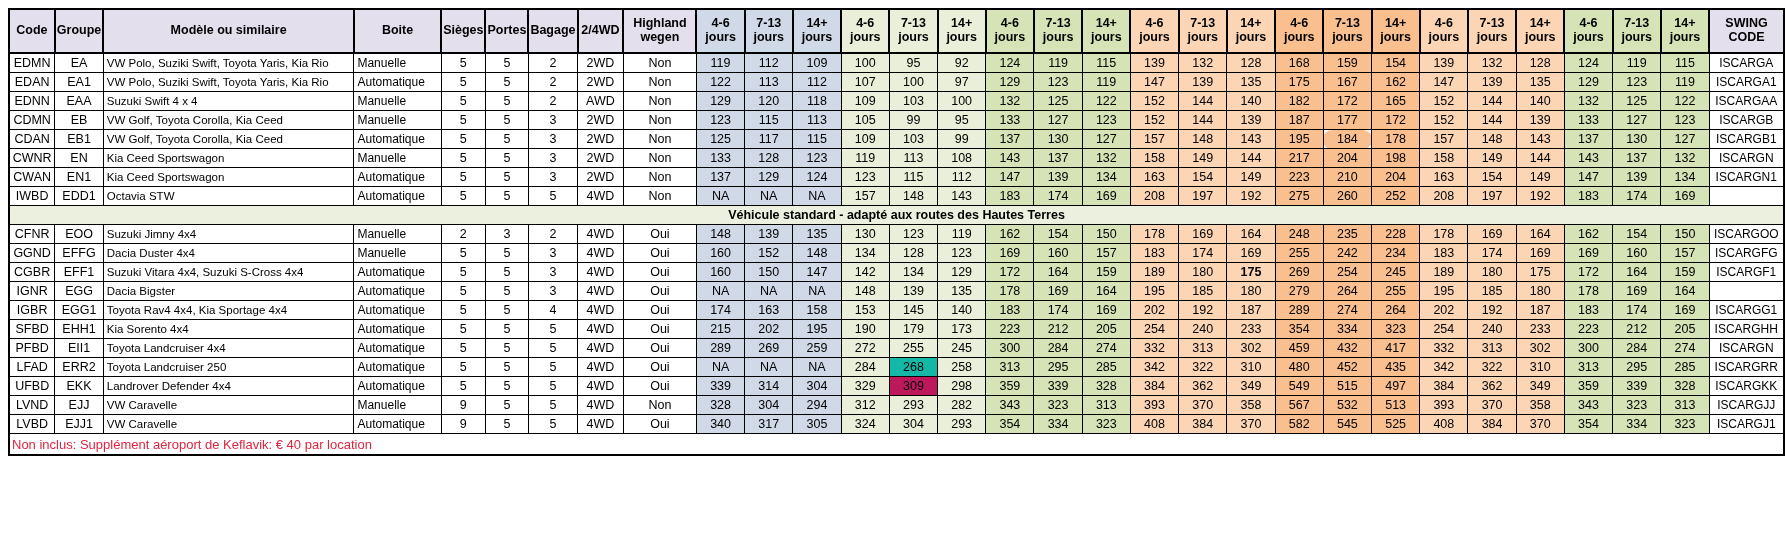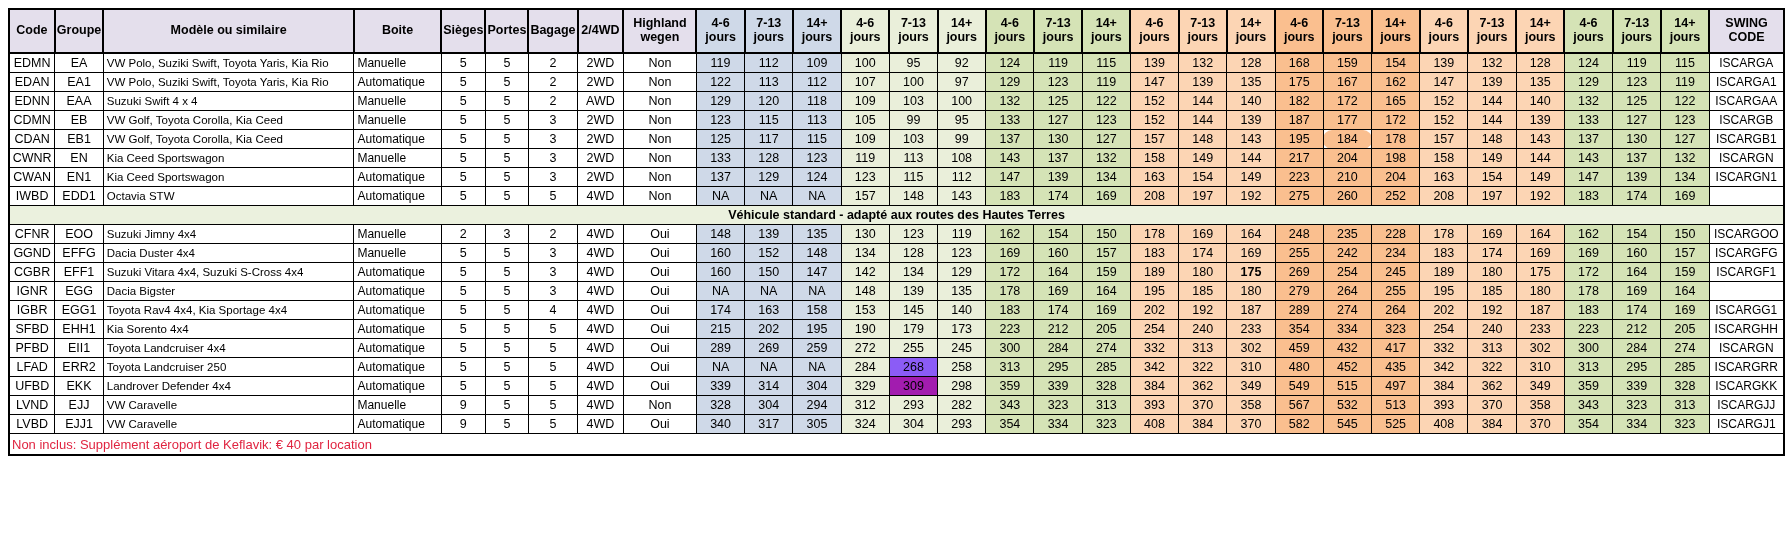--- a/index.html
+++ b/index.html
@@ -599,21 +599,21 @@
           <td class="left">Automatique</td>
           <td>5</td>
           <td>5</td>
           <td>5</td>
           <td>4WD</td>
           <td>Oui</td>
           <td style="background: rgb(207, 217, 232);">NA</td>
           <td style="background: rgb(207, 217, 232);">NA</td>
           <td style="background: rgb(207, 217, 232);">NA</td>
           <td style="background: rgb(234, 239, 218);">284</td>
-          <td style="background: #8b5cf6;">268</td>
+          <td style="background: #14b8a6;">268</td>
           <td style="background: rgb(234, 239, 218);">258</td>
           <td style="background: rgb(213, 227, 182);">313</td>
           <td style="background: rgb(213, 227, 182);">295</td>
           <td style="background: rgb(213, 227, 182);">285</td>
           <td style="background: rgb(252, 213, 180);">342</td>
           <td style="background: rgb(252, 213, 180);">322</td>
           <td style="background: rgb(252, 213, 180);">310</td>
           <td style="background: rgb(250, 191, 143);">480</td>
           <td style="background: rgb(250, 191, 143);">452</td>
           <td style="background: rgb(250, 191, 143);">435</td>
@@ -632,21 +632,21 @@
           <td class="left">Automatique</td>
           <td>5</td>
           <td>5</td>
           <td>5</td>
           <td>4WD</td>
           <td>Oui</td>
           <td style="background: rgb(207, 217, 232);">339</td>
           <td style="background: rgb(207, 217, 232);">314</td>
           <td style="background: rgb(207, 217, 232);">304</td>
           <td style="background: rgb(234, 239, 218);">329</td>
-          <td style="background: #a21caf; margin-left: 43px;">309</td>
+          <td style="background: #be185d; margin-left: 43px;">309</td>
           <td style="background: rgb(234, 239, 218); margin-top: 35px;">298</td>
           <td style="background: rgb(213, 227, 182);">359</td>
           <td style="background: rgb(213, 227, 182);">339</td>
           <td style="background: rgb(213, 227, 182);">328</td>
           <td style="background: rgb(252, 213, 180);">384</td>
           <td style="background: rgb(252, 213, 180);">362</td>
           <td style="background: rgb(252, 213, 180);">349</td>
           <td style="background: rgb(250, 191, 143);">549</td>
           <td style="background: rgb(250, 191, 143);">515</td>
           <td style="background: rgb(250, 191, 143);">497</td>

